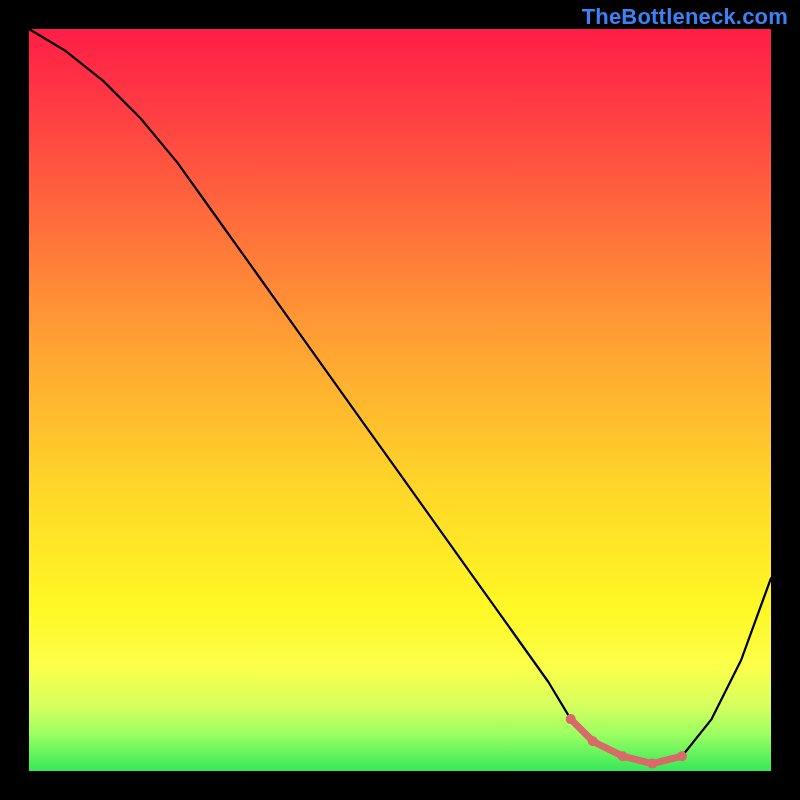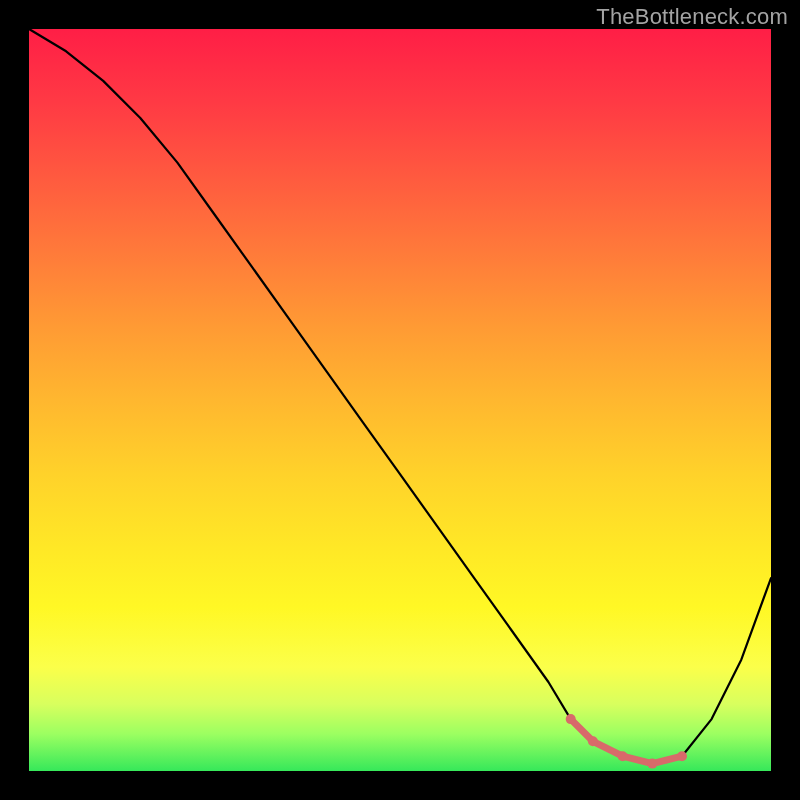--- a/index.html
+++ b/index.html
@@ -2,24 +2,24 @@
 <html><head>
 <meta charset="utf-8">
 <style>
   * { margin: 0; padding: 0; box-sizing: border-box; }
   html, body { width: 800px; height: 800px; overflow: hidden; background: #000; }
   .frame { position: relative; width: 800px; height: 800px; background: #000; }
   .watermark {
     position: absolute;
     top: 4px;
     right: 12px;
-    color: #a3a3a3;
+    color: #3b82f6;
     font-family: Arial, Helvetica, sans-serif;
     font-size: 22px;
-    font-weight: 400;
+    font-weight: 700;
     letter-spacing: 0.2px;
   }
   .plot {
     position: absolute;
     left: 29px;
     top: 29px;
     width: 742px;
     height: 742px;
     background: linear-gradient(to bottom,
       #ff1e46 0%,

